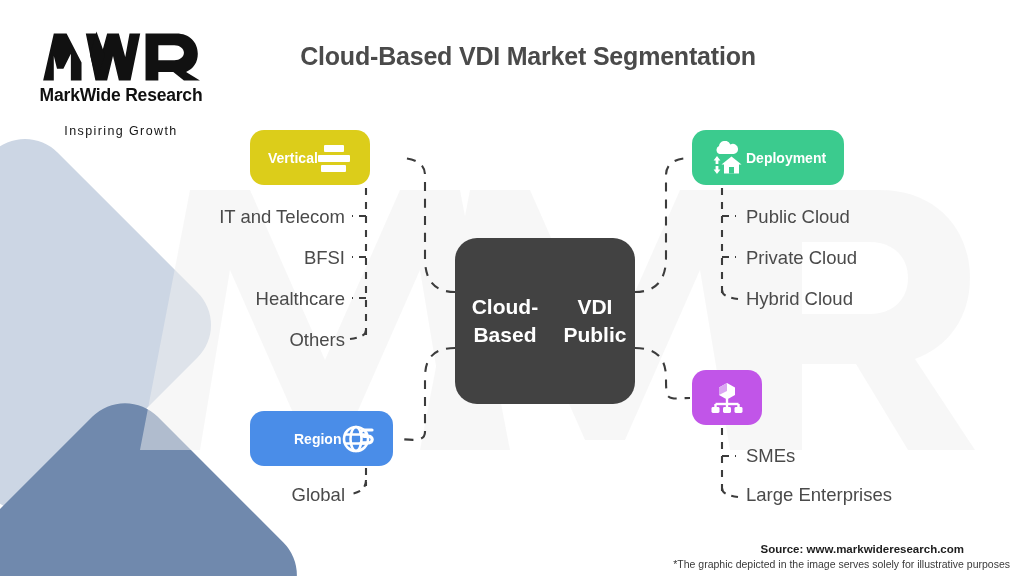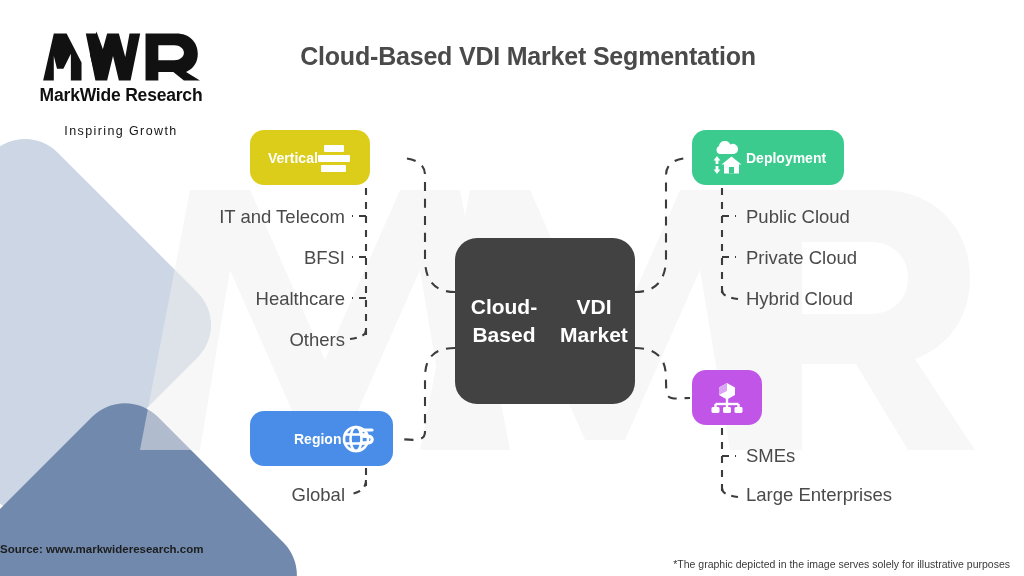--- a/index.html
+++ b/index.html
@@ -153,21 +153,21 @@
     white-space: nowrap;
   }
   .leaf.right-align { text-align: right; }
 
   
   .source {
     position: absolute;
     left: 0;
     top: 543px;
     width: 964px;
-    text-align: left;
+    text-align: right;
     font-size: 11.5px;
     font-weight: bold;
     color: #1d1d1d;
   }
   .disclaimer {
     position: absolute;
     right: 14px;
     top: 558px;
     font-size: 10.5px;
     color: #3a3a3a;
@@ -229,21 +229,21 @@
     <path d="M722 257 L736 257" stroke-dasharray="7 6"></path>
     <path d="M722 290 C 722 296 730 298 738 299" stroke-dasharray="7 6"></path>
 
     <path d="M722 428 L722 492" stroke-dasharray="7 7"></path>
     <path d="M722 456 L736 456" stroke-dasharray="7 6"></path>
     <path d="M722 488 C 722 494 730 496 738 497" stroke-dasharray="7 6"></path>
   </svg>
 
   <div class="node-center">
     <span>Cloud-Based</span>
-    <span>VDI Market</span>
+    <span>VDI Public</span>
   </div>
 
   <div class="node node-vertical" style="background:#DCCD1A;">
     <span>Vertical</span>
     <svg class="ico" width="34" height="30" viewBox="0 0 34 30">
       <rect x="6" y="2" width="20" height="7" rx="1" fill="#ffffff"></rect>
       <rect x="0" y="12" width="32" height="7" rx="1" fill="#ffffff"></rect>
       <rect x="3" y="22" width="25" height="7" rx="1" fill="#ffffff"></rect>
     </svg>
   </div>

